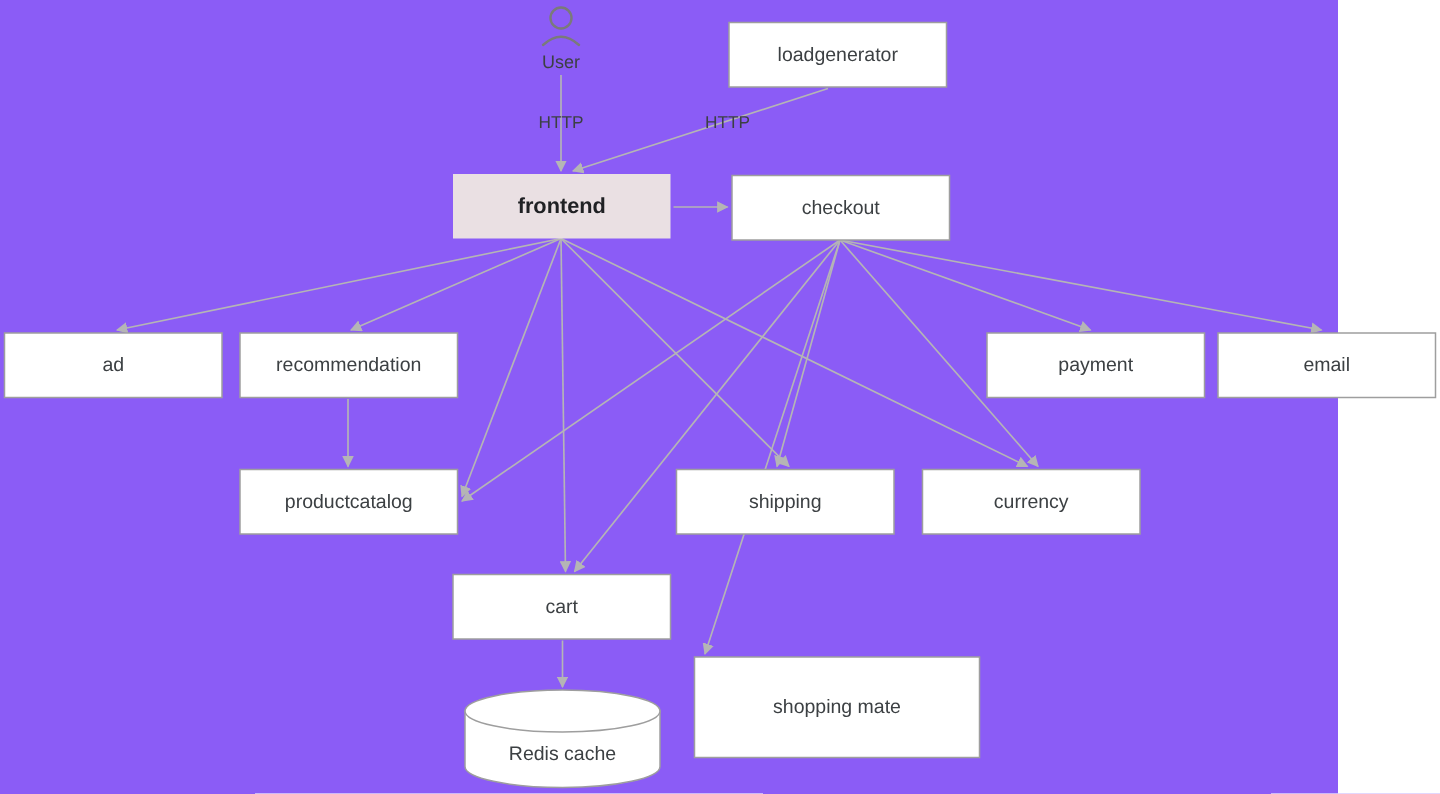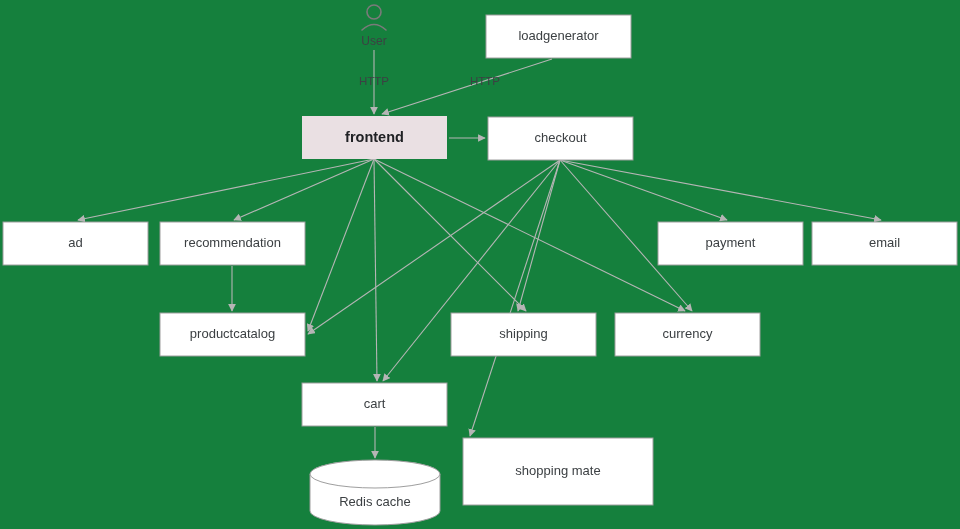--- a/index.html
+++ b/index.html
@@ -8,23 +8,23 @@
     background: #ffffff;
   }
   body {
     width: 960px;
     height: 529px;
     font-family: "Liberation Sans", sans-serif;
     overflow: hidden;
   }
   #diagram-root {
     position: relative;
-    width: 960px;
+    width: 892px;
     height: 529px;
-    background: #15803d;
+    background: #8b5cf6;
   }
   svg.canvas {
     position: absolute;
     top: 0;
     left: 0;
     width: 960px;
     height: 529px;
   }
   .node-rect {
     fill: #ffffff;

